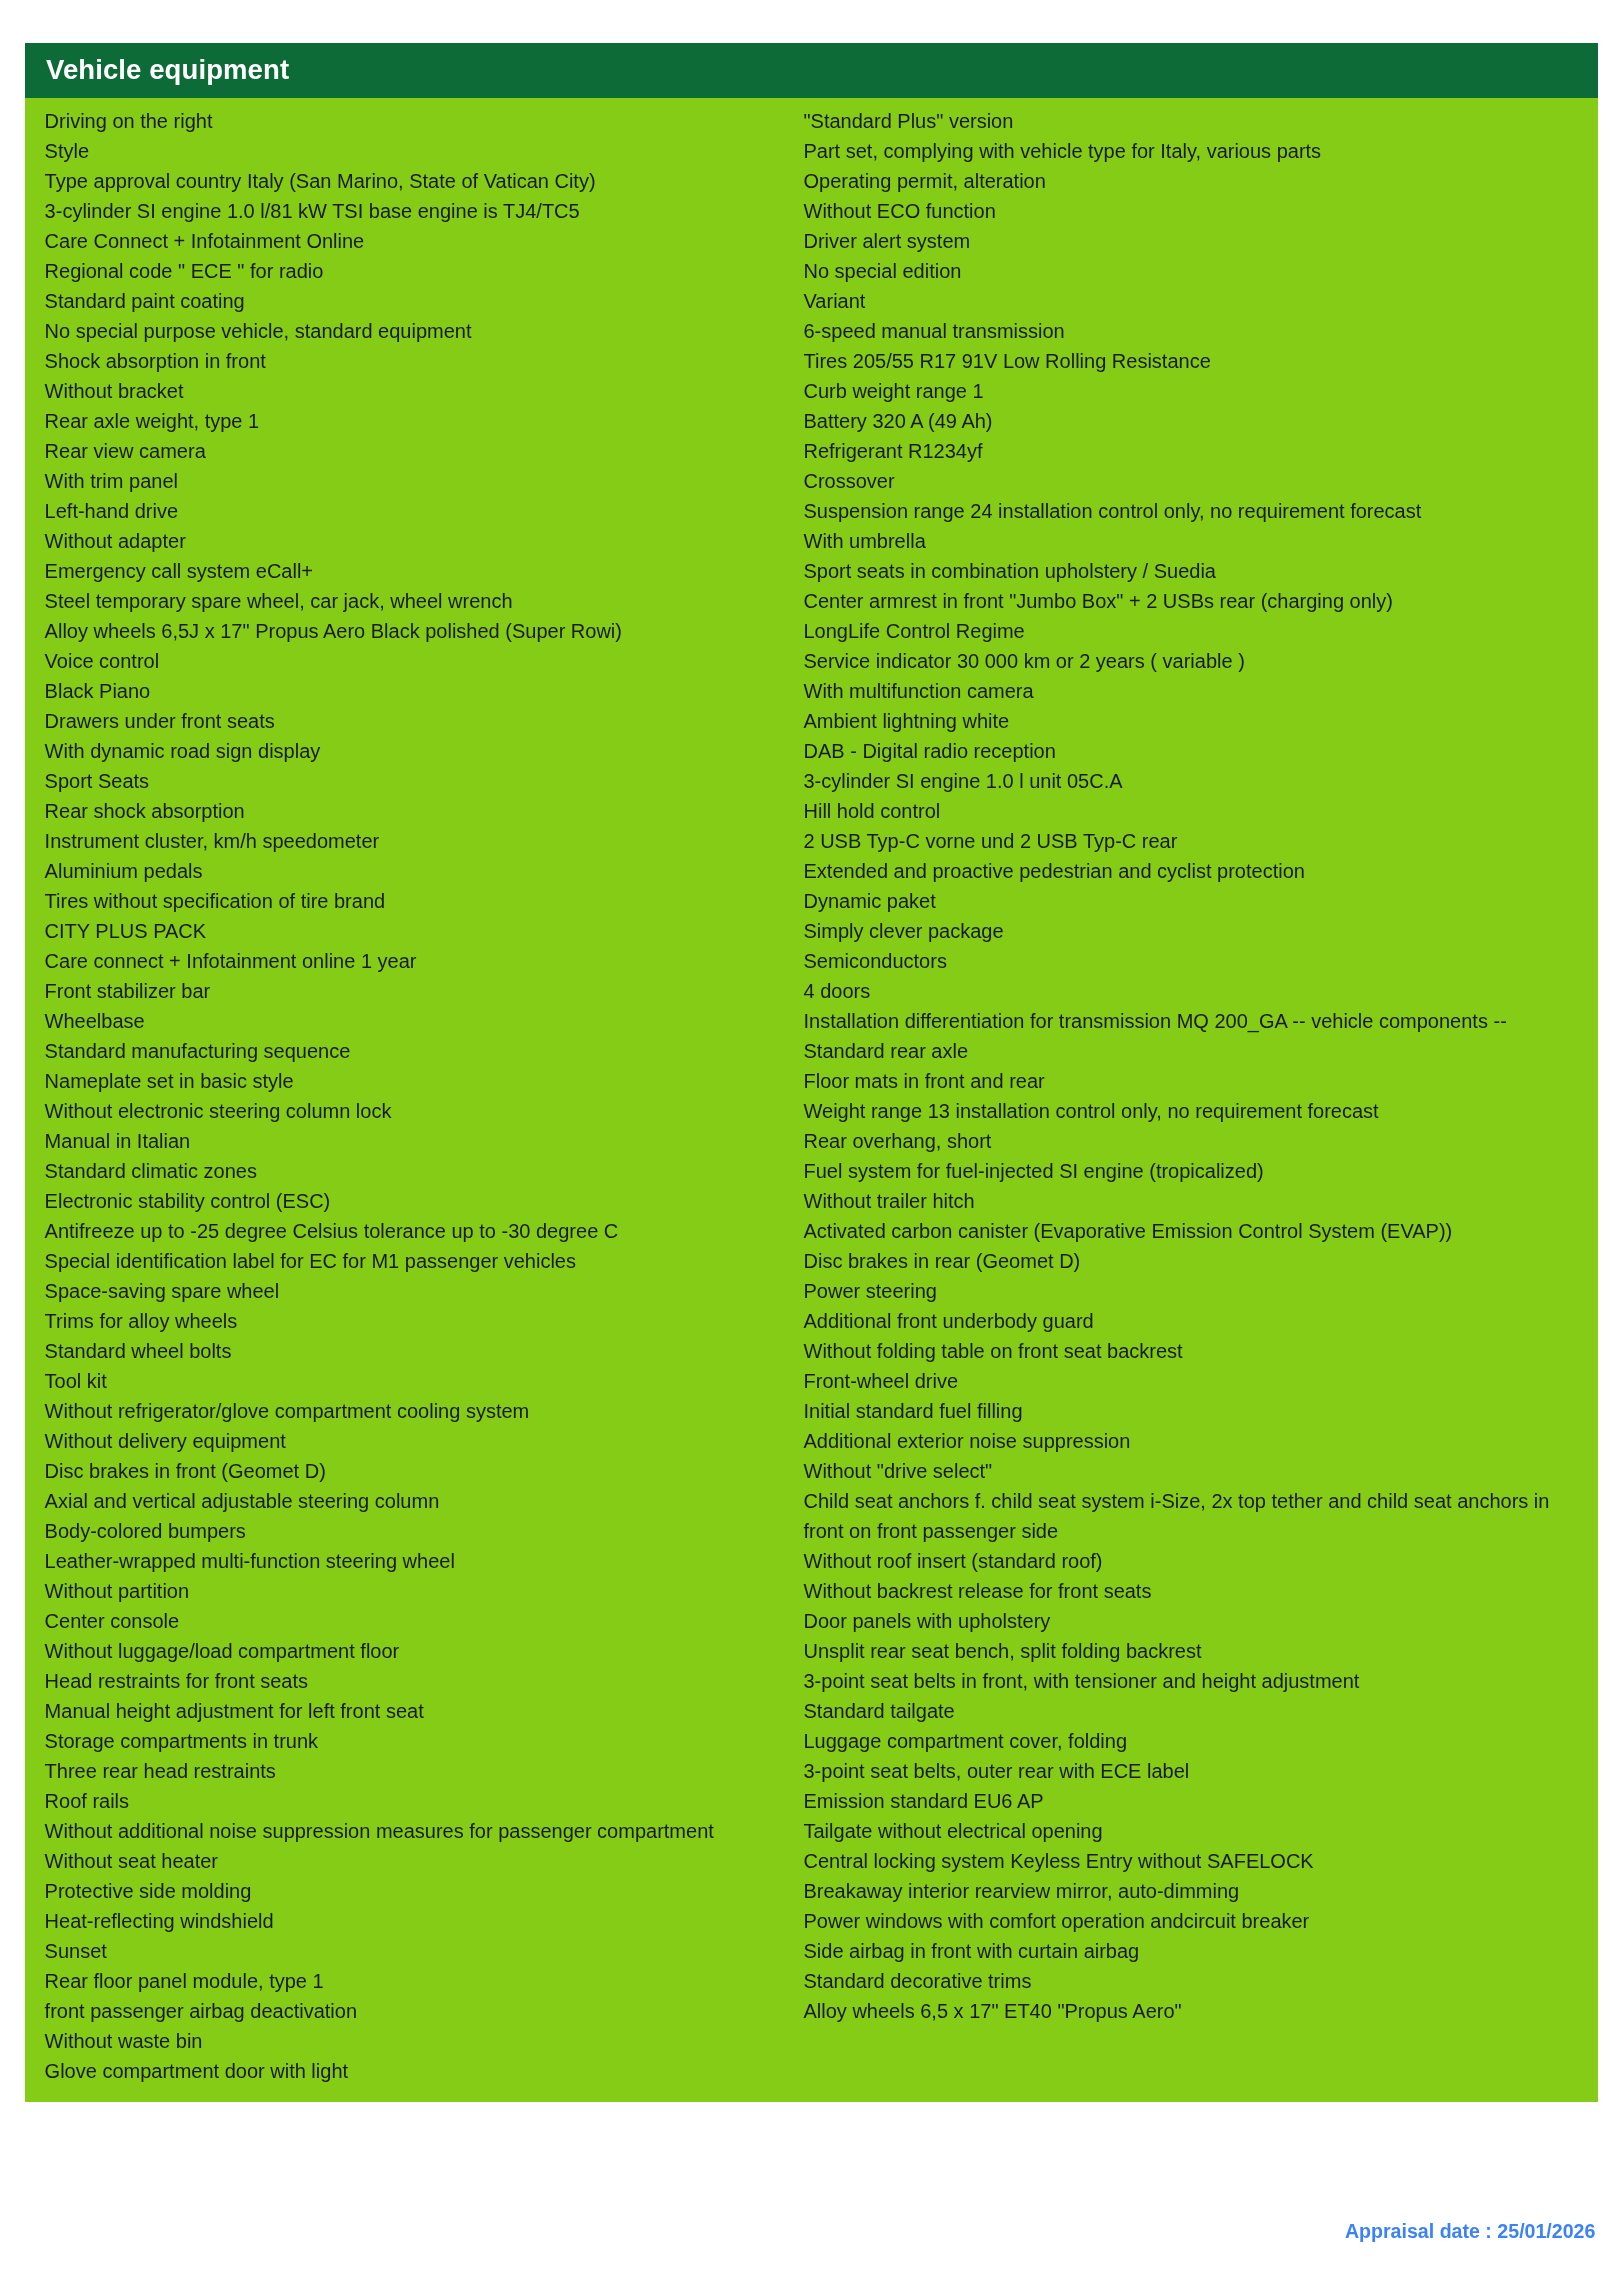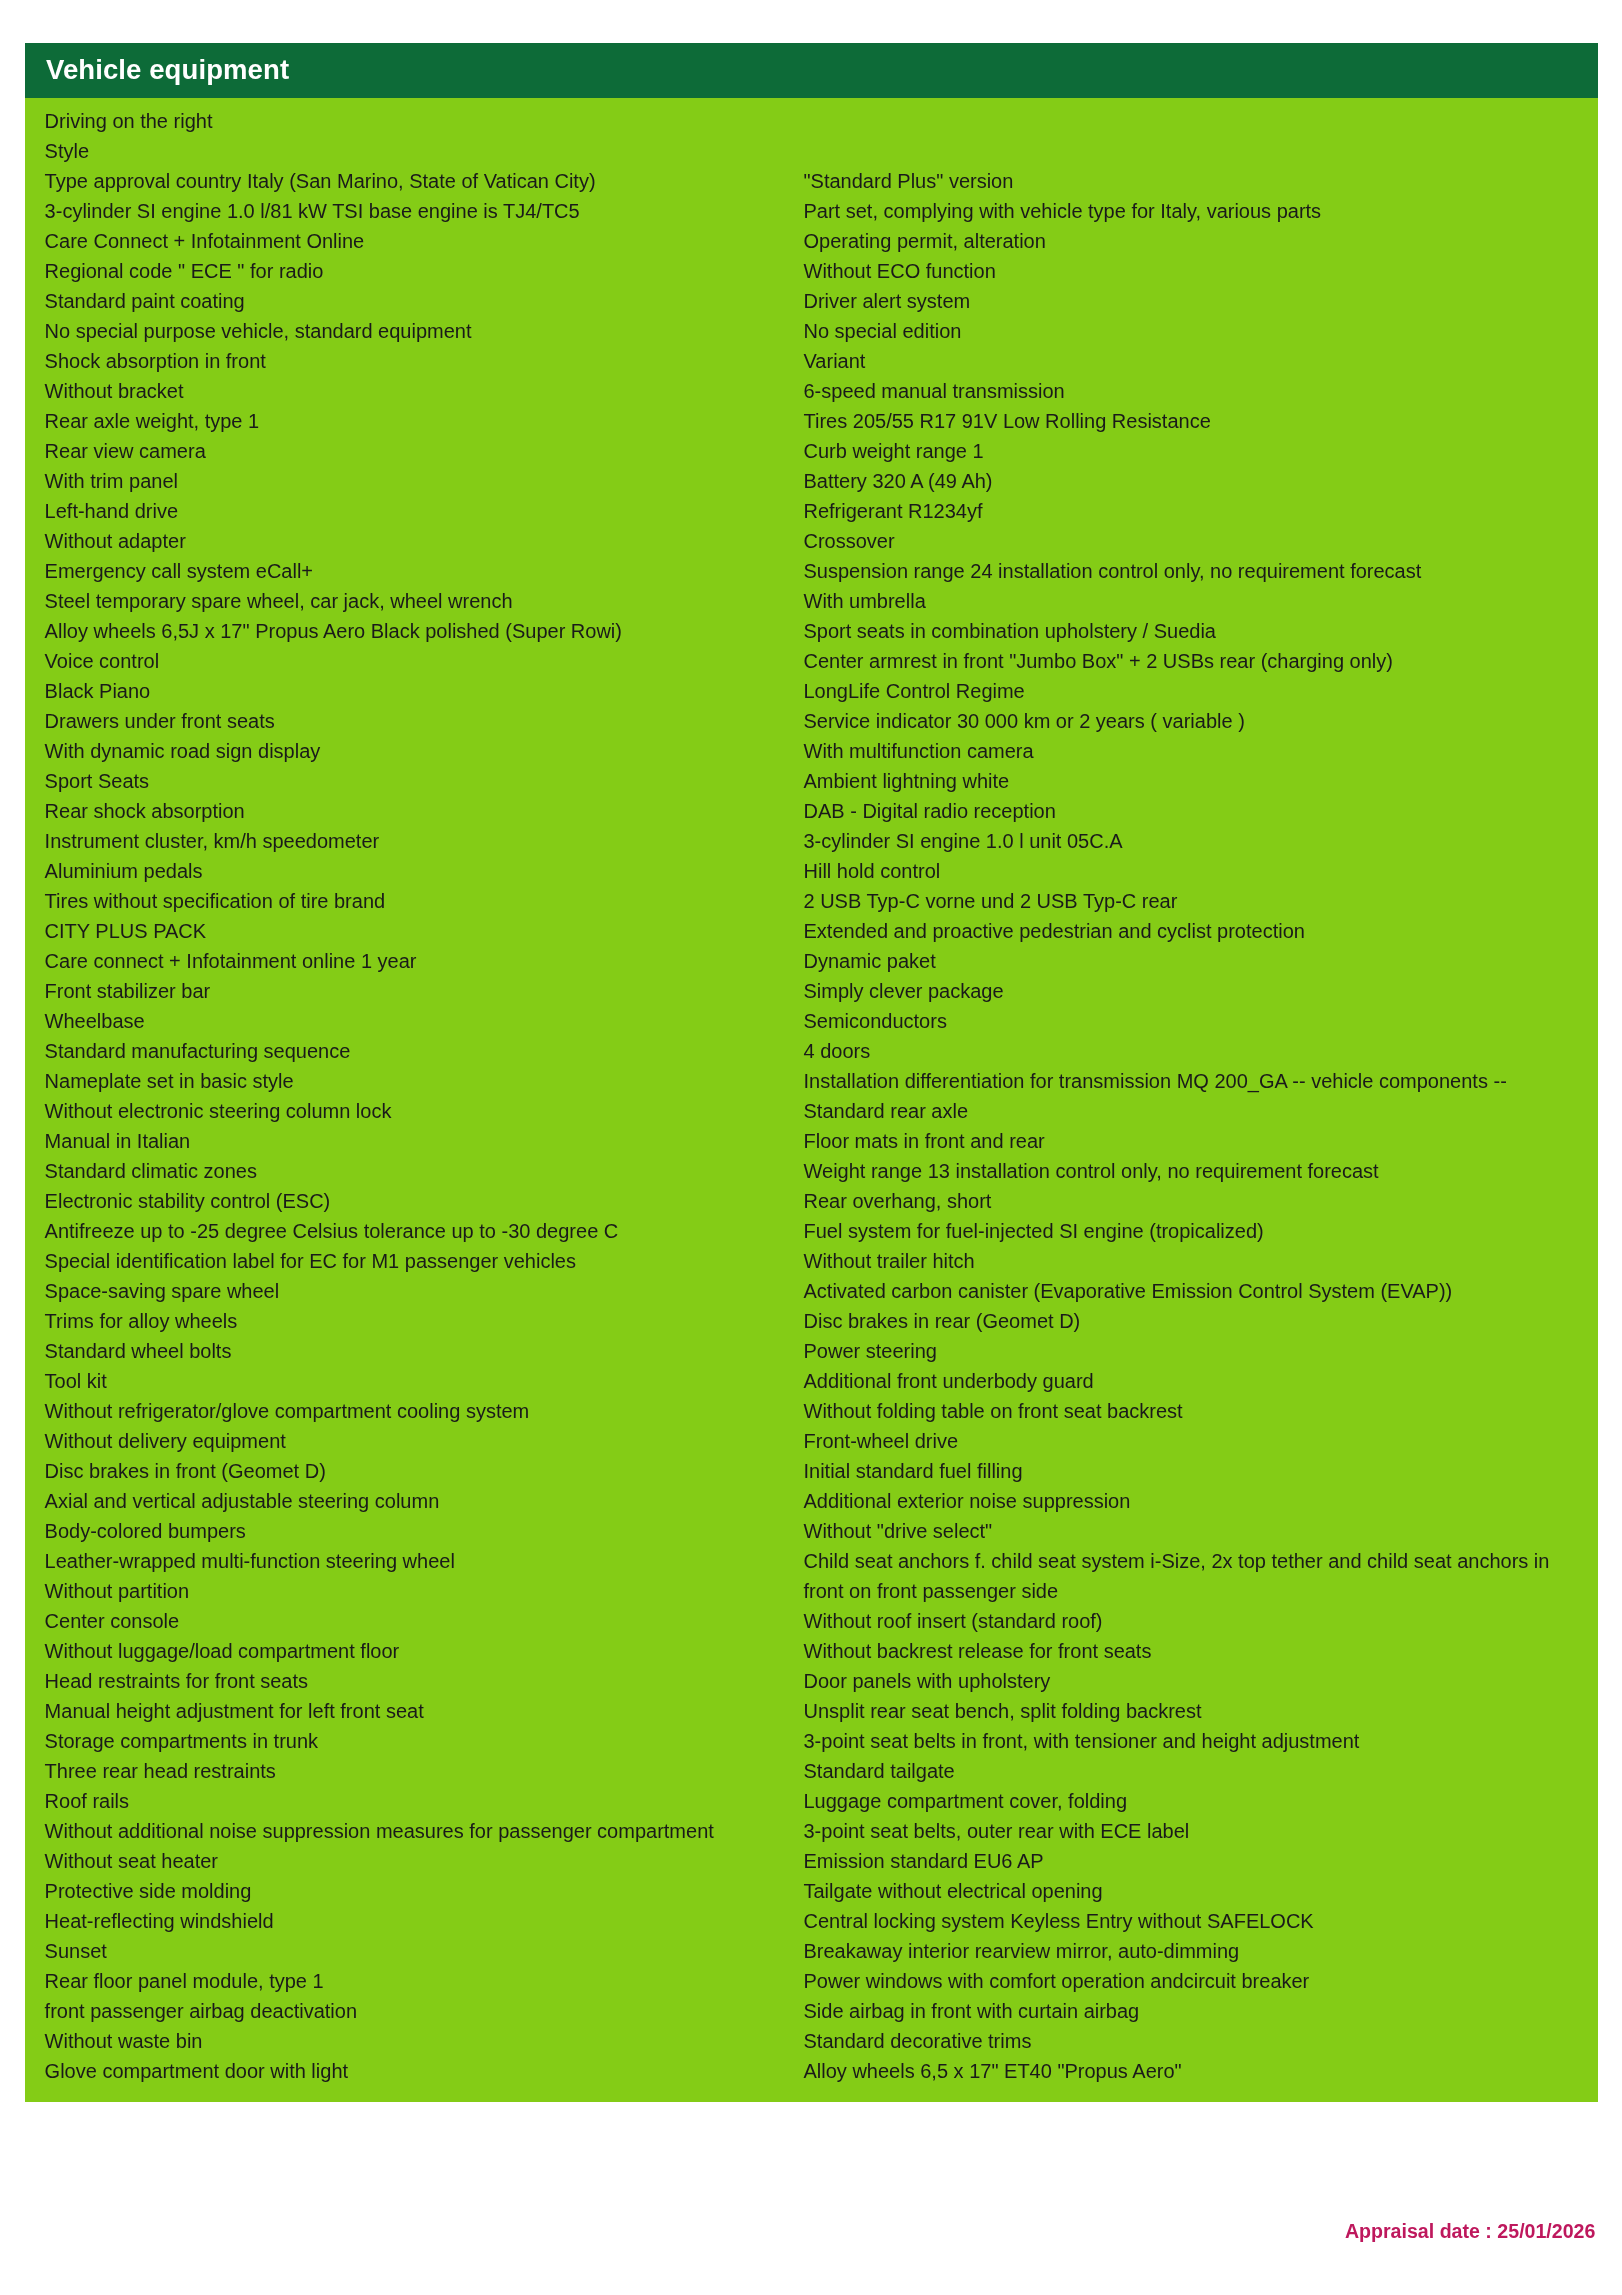--- a/index.html
+++ b/index.html
@@ -39,21 +39,21 @@
     box-sizing: border-box;
     width: 100%;
   }
   .equip-body {
     padding: 7.9px 19.6px 15.7px 19.6px;
     box-sizing: border-box;
   }
   .columns {
     display: flex;
     flex-direction: row;
-    align-items: flex-end;
+    align-items: flex-start;
     width: 100%;
   }
   .col {
     box-sizing: border-box;
   }
   .col-left {
     width: 759px;
     padding-right: 13px;
   }
   .col-right {
@@ -66,21 +66,21 @@
     white-space: pre-wrap;
   }
   .footer {
     position: absolute;
     right: 25px;
     top: 2220px;
     width: 1573px;
     text-align: right;
     font-size: 19.6px;
     font-weight: bold;
-    color: #be185d;
+    color: #3b82f6;
     padding-right: 2.6px;
     box-sizing: border-box;
   }
 </style>
 </head>
 <body>
 
 <div class="page">
 
   <div class="sheet">

